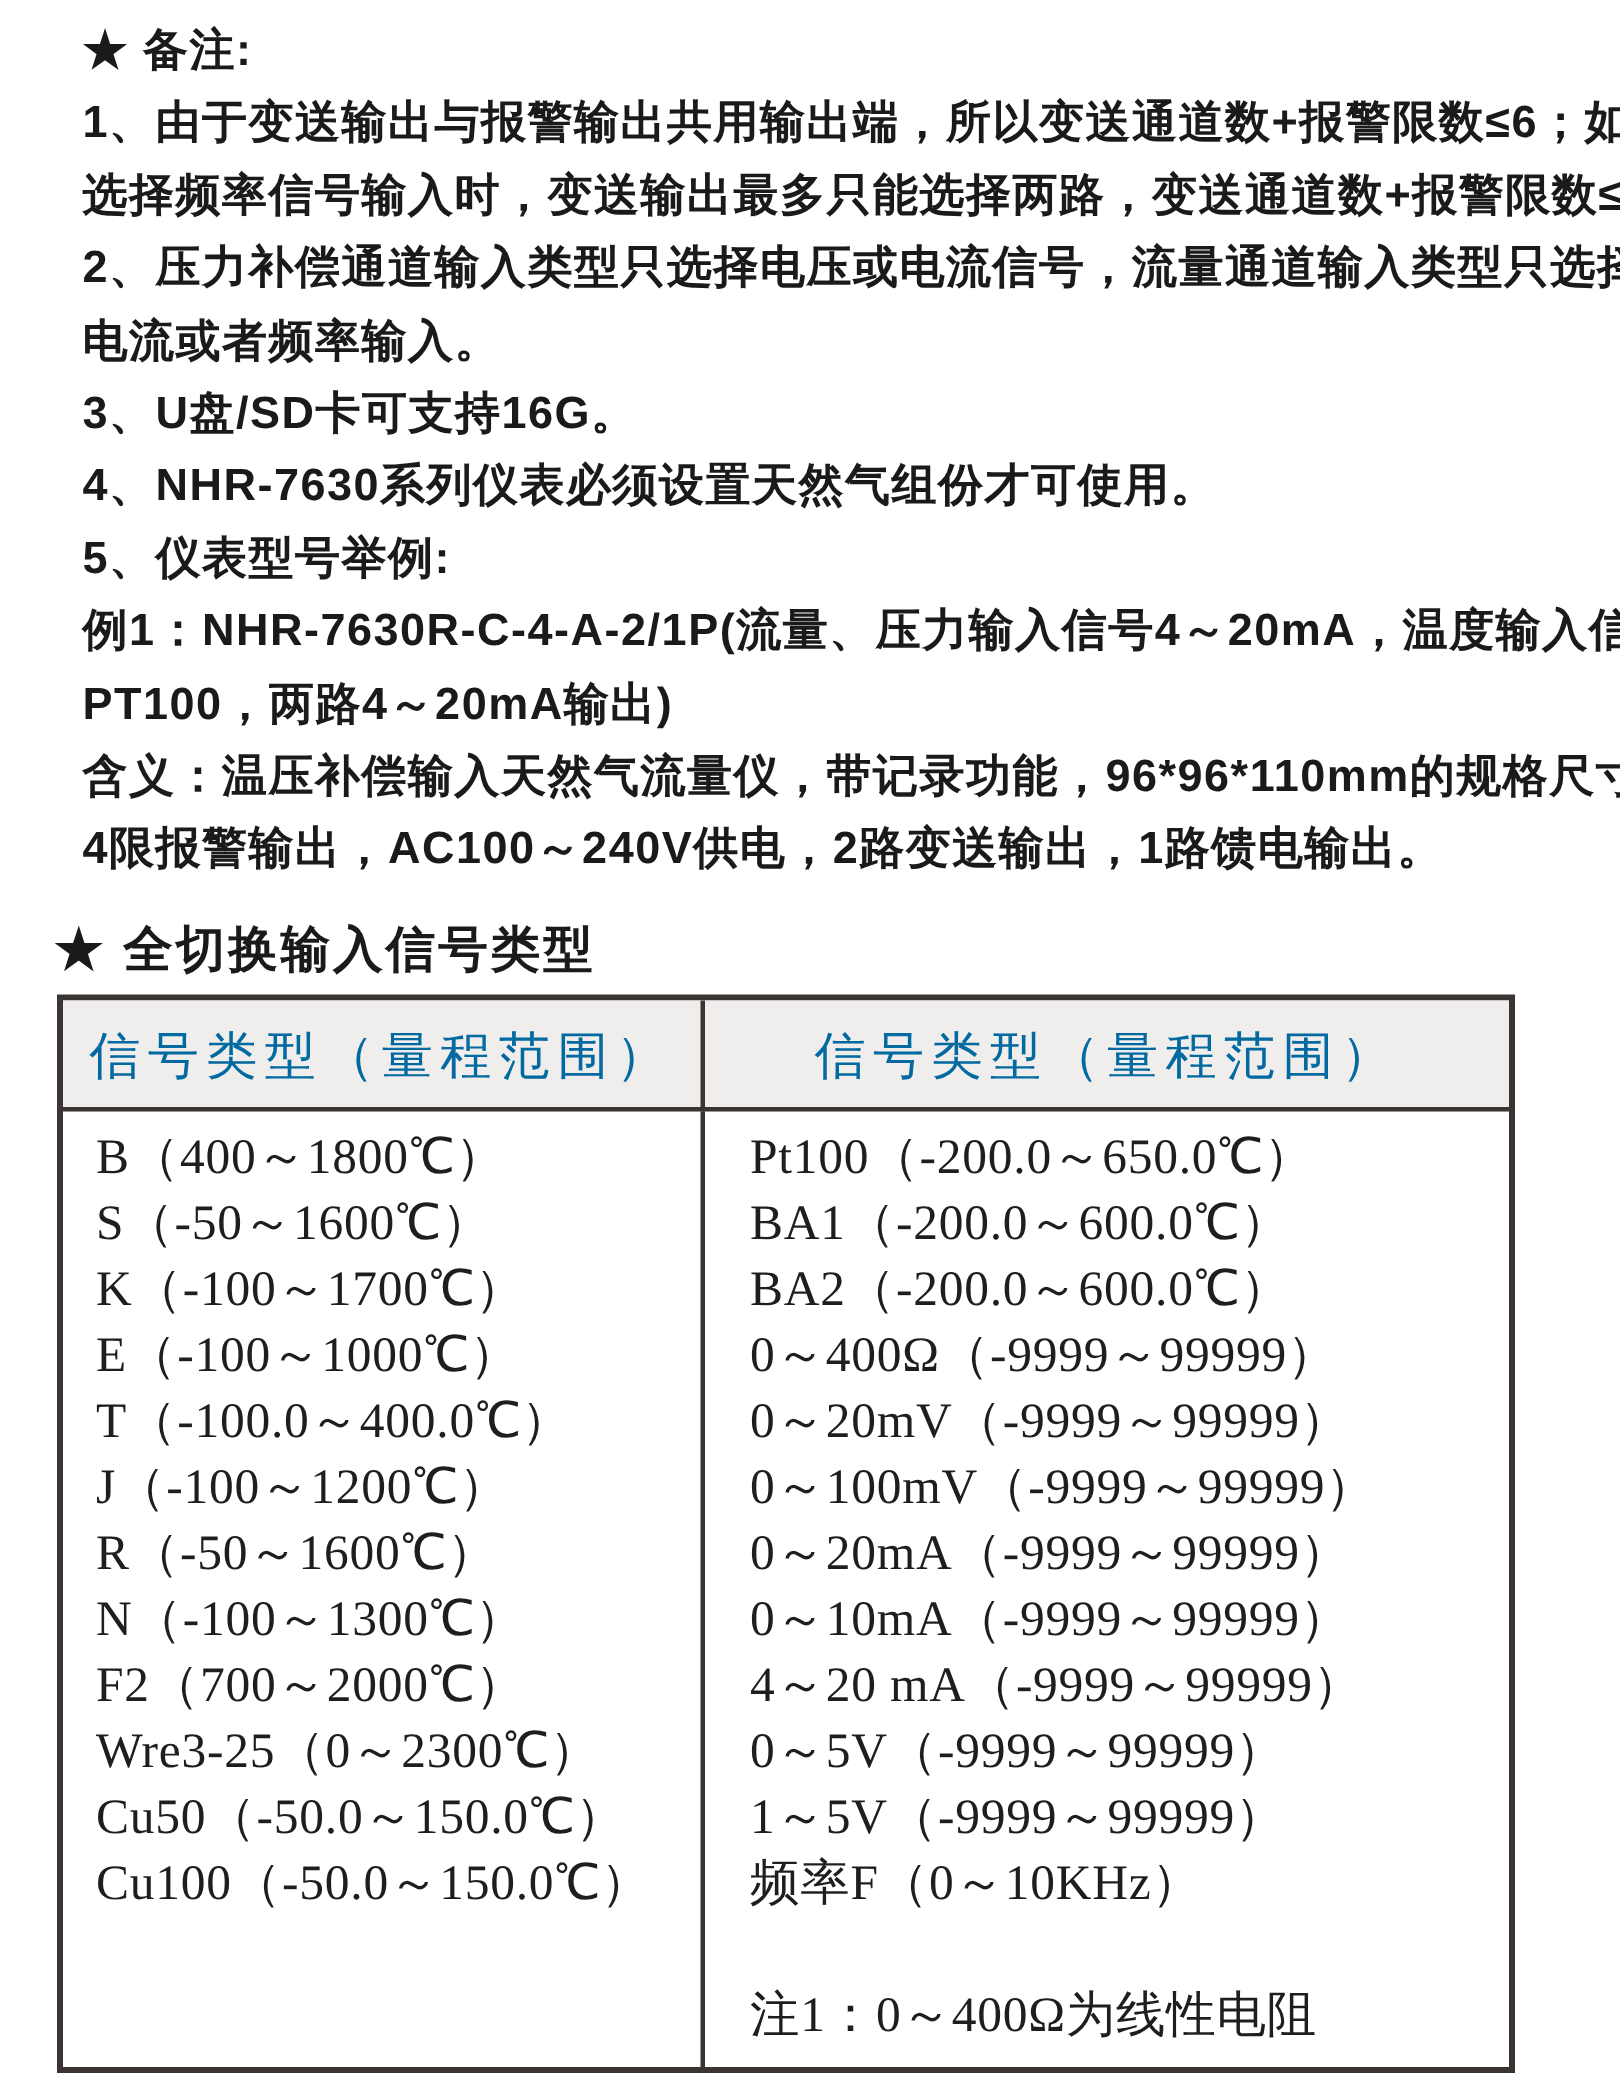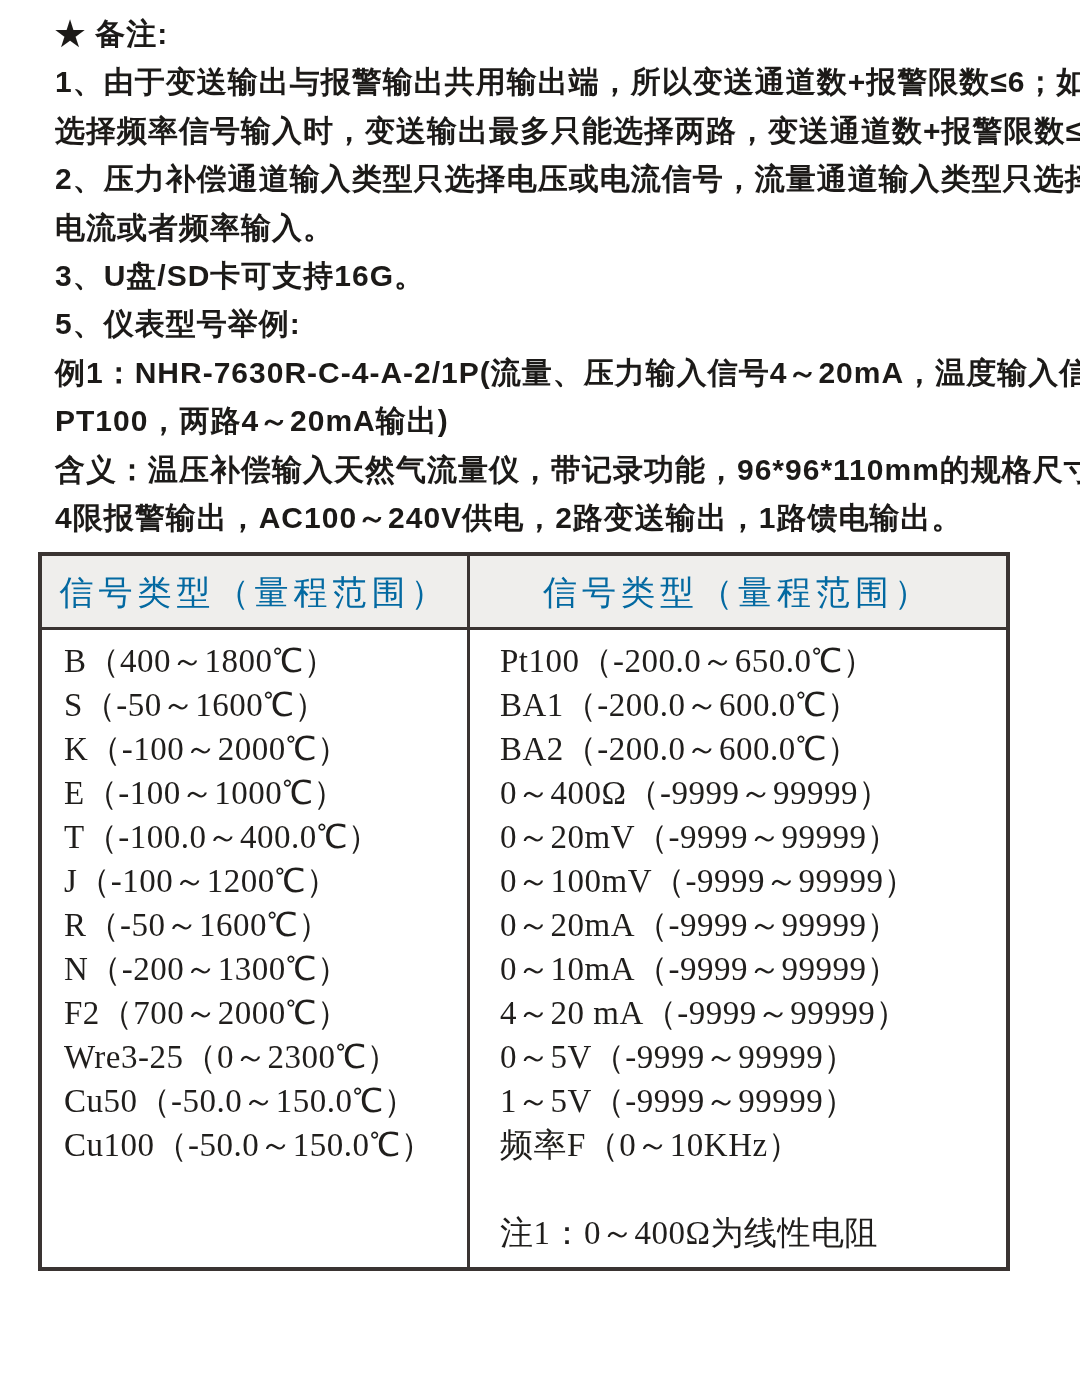--- a/index.html
+++ b/index.html
@@ -75,40 +75,42 @@
 
 <div class="page">
 
   <div class="notes">
     <div class="note-line notes-header">★ 备注:</div>
     <div class="note-line">1、由于变送输出与报警输出共用输出端，所以变送通道数+报警限数≤6；如果仪表</div>
     <div class="note-line">选择频率信号输入时，变送输出最多只能选择两路，变送通道数+报警限数≤4。</div>
     <div class="note-line">2、压力补偿通道输入类型只选择电压或电流信号，流量通道输入类型只选择电压、</div>
     <div class="note-line">电流或者频率输入。</div>
     <div class="note-line">3、U盘/SD卡可支持16G。</div>
+    <div class="note-line">4、NHR-7630系列仪表必须设置天然气组份才可使用。</div>
     <div class="note-line">5、仪表型号举例:</div>
     <div class="note-line">例1：NHR-7630R-C-4-A-2/1P(流量、压力输入信号4～20mA，温度输入信号</div>
     <div class="note-line">PT100，两路4～20mA输出)</div>
     <div class="note-line">含义：温压补偿输入天然气流量仪，带记录功能，96*96*110mm的规格尺寸，</div>
     <div class="note-line">4限报警输出，AC100～240V供电，2路变送输出，1路馈电输出。</div>
   </div>
 
+  <div class="section-title">★ 全切换输入信号类型</div>
 
   <div class="signal-table">
     <div class="th th-left">信号类型（量程范围）</div>
     <div class="th">信号类型（量程范围）</div>
     <div class="cell cell-left" id="col-left">
         <div class="sig-line">B（400～1800℃）</div>
         <div class="sig-line">S（-50～1600℃）</div>
-        <div class="sig-line">K（-100～2000℃）</div>
+        <div class="sig-line">K（-100～1700℃）</div>
         <div class="sig-line">E（-100～1000℃）</div>
         <div class="sig-line">T（-100.0～400.0℃）</div>
         <div class="sig-line">J（-100～1200℃）</div>
         <div class="sig-line">R（-50～1600℃）</div>
-        <div class="sig-line">N（-200～1300℃）</div>
+        <div class="sig-line">N（-100～1300℃）</div>
         <div class="sig-line">F2（700～2000℃）</div>
         <div class="sig-line">Wre3-25（0～2300℃）</div>
         <div class="sig-line">Cu50（-50.0～150.0℃）</div>
         <div class="sig-line">Cu100（-50.0～150.0℃）</div>
       </div>
     <div class="cell cell-right" id="col-right">
         <div class="sig-line">Pt100（-200.0～650.0℃）</div>
         <div class="sig-line">BA1（-200.0～600.0℃）</div>
         <div class="sig-line">BA2（-200.0～600.0℃）</div>
         <div class="sig-line">0～400Ω（-9999～99999）</div>

